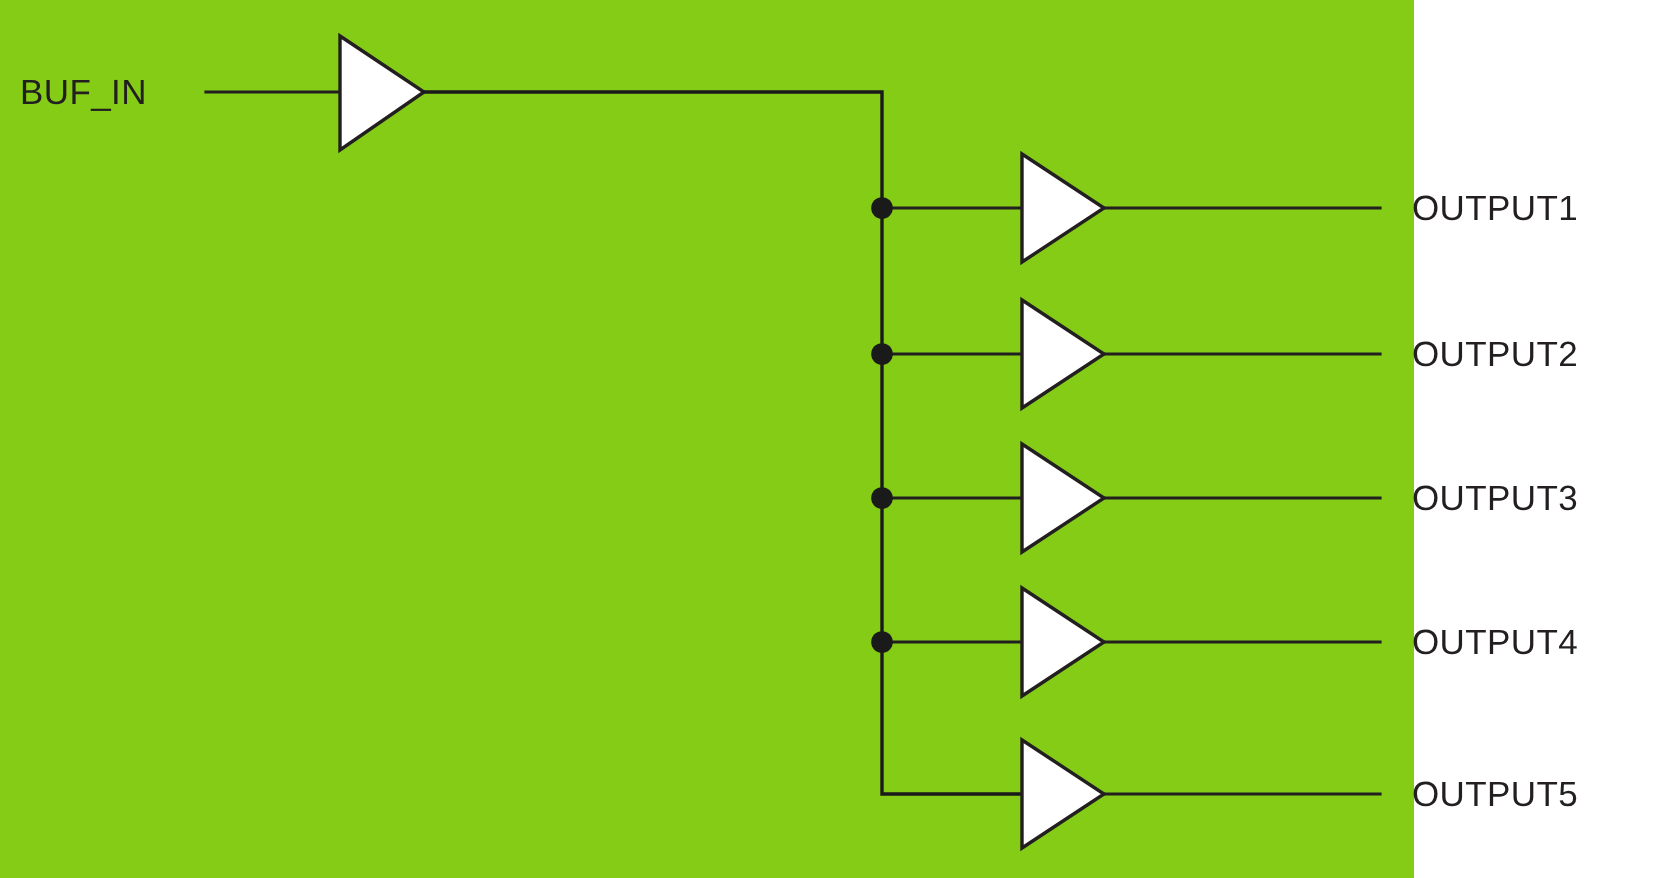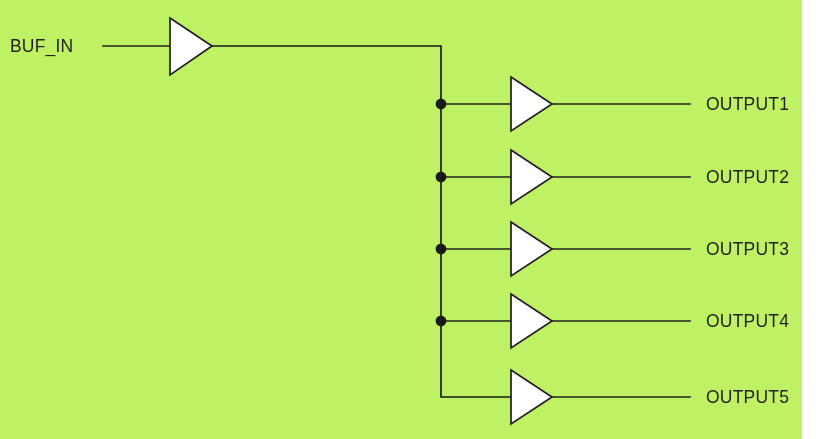--- a/index.html
+++ b/index.html
@@ -9,23 +9,23 @@
     background: #ffffff;
   }
   body {
     width: 833px;
     height: 439px;
     font-family: "Liberation Sans", sans-serif;
     overflow: hidden;
   }
   #diagram-root {
     position: relative;
-    width: 802px;
+    width: 707px;
     height: 439px;
-    background: #bef264;
+    background: #84cc16;
   }
   svg#circuit-svg {
     display: block;
     width: 833px;
     height: 439px;
   }
   .wire {
     stroke: #231f20;
     stroke-width: 1.6;
     fill: none;

